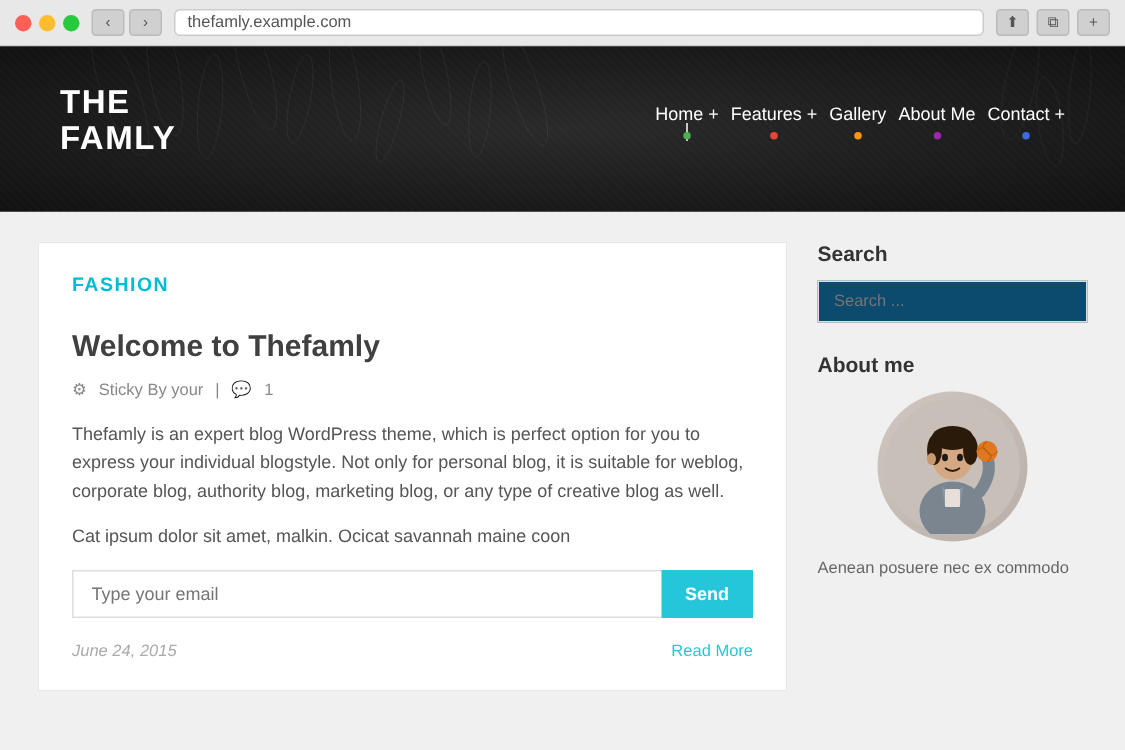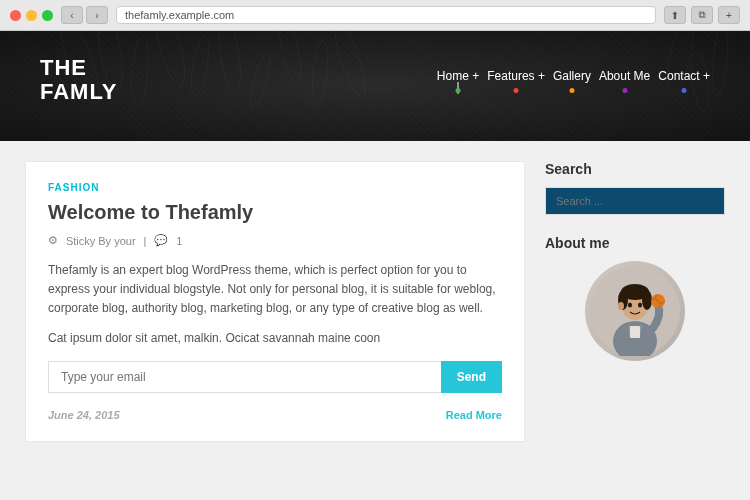--- a/index.html
+++ b/index.html
@@ -106,25 +106,25 @@
     .main-col {
       flex: 1;
     }
     .article-card {
       background: white;
       padding: 20px 22px;
       border: 1px solid #e8e8e8;
     }
     .category-label {
       color: #00BCD4;
-      font-size: 10px;
+      font-size: 13px;
       font-weight: bold;
       letter-spacing: 1px;
       text-transform: uppercase;
-      margin-bottom: 8px;
+      margin-bottom: 23px;
     }
     .article-title {
       font-size: 20px;
       font-weight: bold;
       color: #404040;
       margin-bottom: 10px;
     }
     .article-meta {
       display: flex;
       align-items: center;
@@ -165,21 +165,20 @@
       border: none;
       padding: 8px 16px;
       font-size: 12px;
       cursor: pointer;
       font-weight: bold;
     }
     .article-footer {
       display: flex;
       justify-content: space-between;
       margin-top: 8px;
-      font-weight: bold;
     }
     .article-date {
       color: #aaa;
       font-size: 11px;
       font-style: italic;
     }
     .read-more {
       color: #26C6DA;
       font-size: 11px;
       cursor: pointer;
@@ -363,15 +362,16 @@
 
           <ellipse cx="31" cy="40" rx="3" ry="4" fill="#c89870"></ellipse>
 
           <path d="M 63 62 Q 72 50 68 38" stroke="#7a8590" stroke-width="8" fill="none" stroke-linecap="round"></path>
 
           <circle cx="68" cy="35" r="7" fill="#e07820"></circle>
           <path d="M 61 35 Q 65 30 68 35 Q 71 40 75 35" stroke="#c06010" stroke-width="0.8" fill="none"></path>
           <path d="M 68 28 Q 63 32 68 35 Q 73 38 68 42" stroke="#c06010" stroke-width="0.8" fill="none"></path>
         </svg>
       </div>
+      <p class="about-desc">Aenean posuere nec ex commodo</p>
     </div>
   </div>
 </div>
 
 </body></html>

